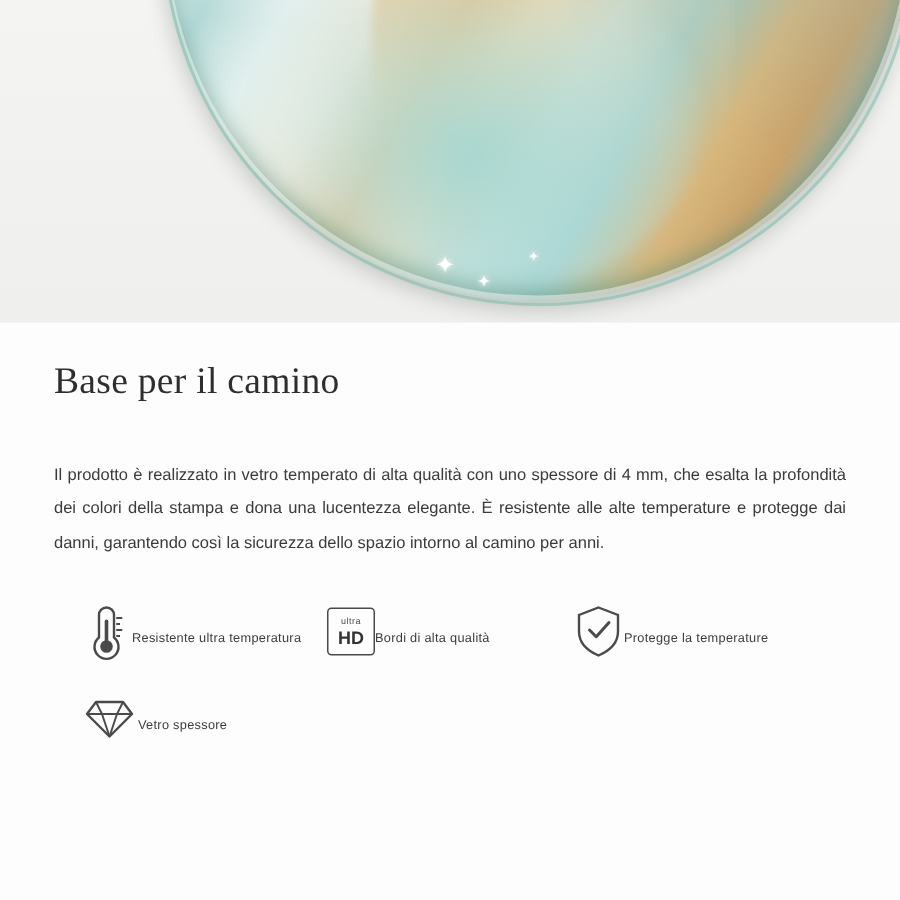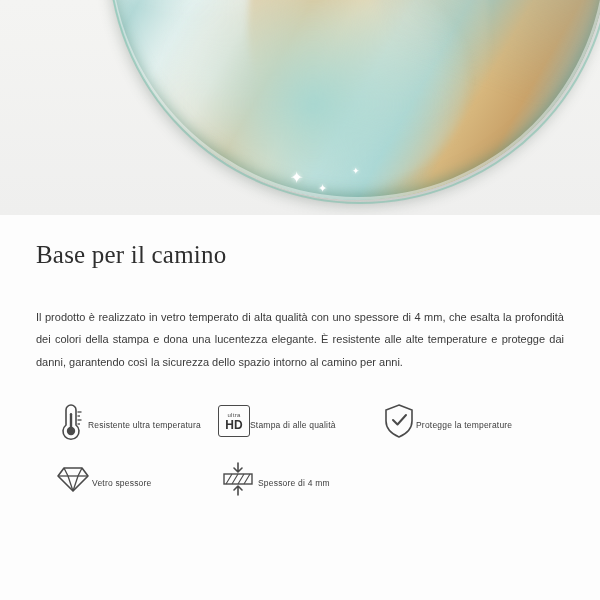--- a/index.html
+++ b/index.html
@@ -242,21 +242,21 @@
         <div class="cap">Resistente ultra temperatura</div>
       </div>
 
       <div class="feature">
         <div class="ico">
           <div class="hdbox">
             <span class="u">ultra</span>
             <span class="h">HD</span>
           </div>
         </div>
-        <div class="cap">Stampa di alle qualità</div>
+        <div class="cap">Bordi di alta qualità</div>
       </div>
 
       <div class="feature">
         <div class="ico">
           <svg width="34" height="40" viewBox="0 0 34 40">
             <path d="M17 4 L30 9 v11 c0 8 -6 13 -13 16 -7 -3 -13 -8 -13 -16 V9 z" fill="none" stroke="#4a4a4a" stroke-width="1.6"></path>
             <path d="M11 19 l4.5 4.5 L24 14" fill="none" stroke="#4a4a4a" stroke-width="2" stroke-linecap="round" stroke-linejoin="round"></path>
           </svg>
         </div>
         <div class="cap">Protegge la temperature</div>
@@ -268,27 +268,16 @@
             <path d="M10 6 H28 L34 14 L19 29 L4 14 Z" fill="none" stroke="#4a4a4a" stroke-width="1.6" stroke-linejoin="round"></path>
             <path d="M4 14 H34" fill="none" stroke="#4a4a4a" stroke-width="1.3"></path>
             <path d="M10 6 L14 14 L19 29" fill="none" stroke="#4a4a4a" stroke-width="1.3"></path>
             <path d="M28 6 L24 14 L19 29" fill="none" stroke="#4a4a4a" stroke-width="1.3"></path>
           </svg>
         </div>
         <div class="cap">Vetro spessore</div>
       </div>
 
 
-      <div class="feature">
-        <div class="ico">
-          <svg width="40" height="38" viewBox="0 0 40 38">
-            <path d="M20 3 V11 M16 8 L20 12 L24 8" stroke="#4a4a4a" stroke-width="1.6" fill="none" stroke-linecap="round" stroke-linejoin="round"></path>
-            <rect x="6" y="14" width="28" height="10" fill="none" stroke="#4a4a4a" stroke-width="1.4"></rect>
-            <path d="M8 24 L14 14 M14 24 L20 14 M20 24 L26 14 M26 24 L32 14" stroke="#4a4a4a" stroke-width="1.1"></path>
-            <path d="M20 35 V27 M16 30 L20 26 L24 30" stroke="#4a4a4a" stroke-width="1.6" fill="none" stroke-linecap="round" stroke-linejoin="round"></path>
-          </svg>
-        </div>
-        <div class="cap">Spessore di 4 mm</div>
-      </div>
 
     </div>
   </div>
 </div>
 
 </body></html>

